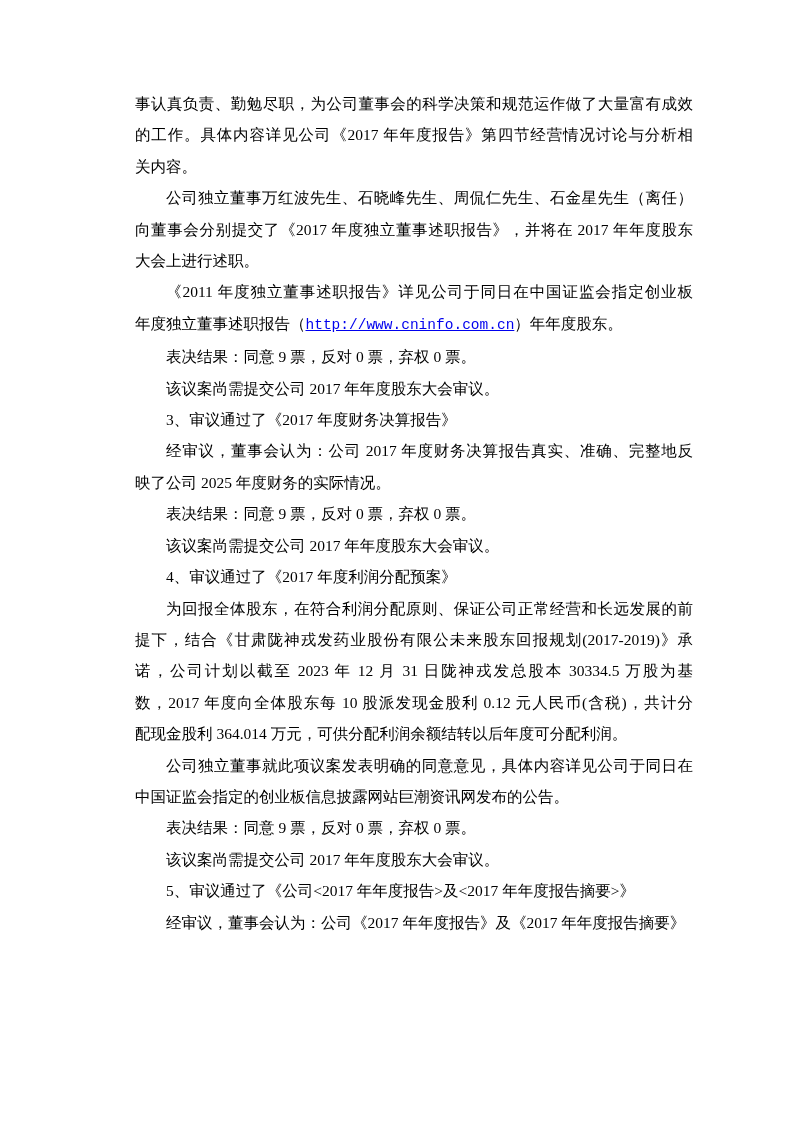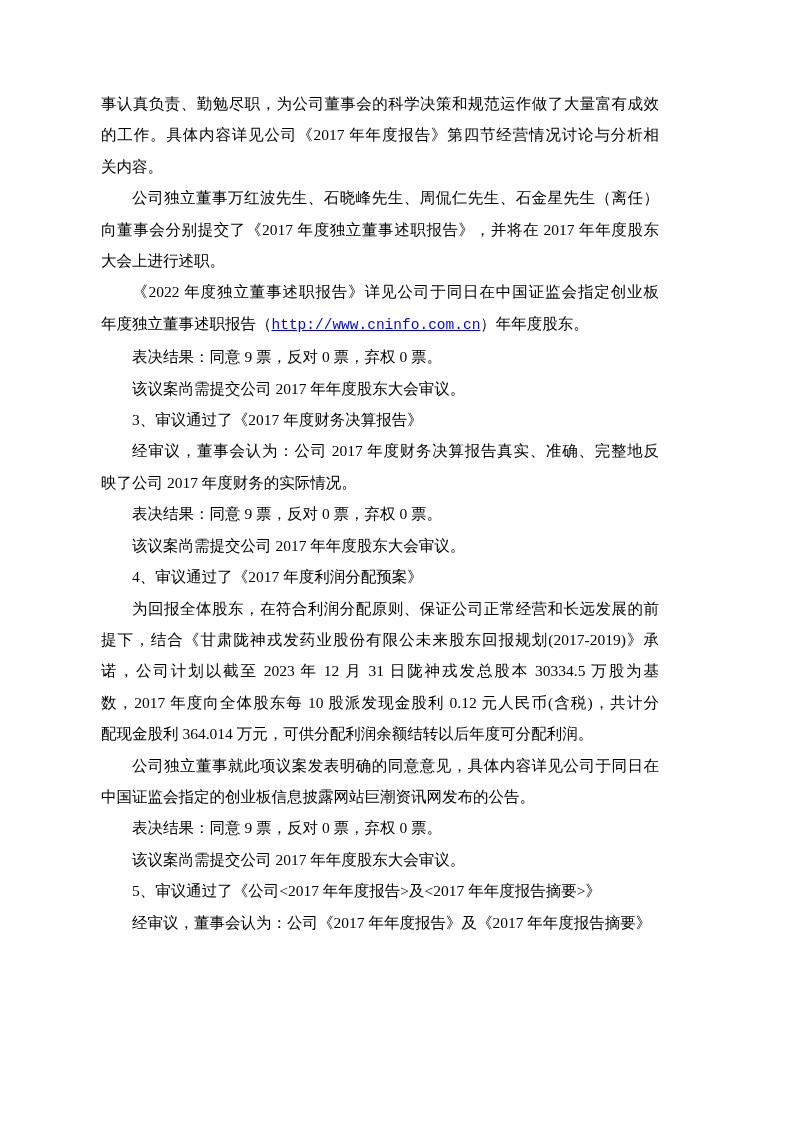--- a/index.html
+++ b/index.html
@@ -10,21 +10,21 @@
   }
   .page {
     position: relative;
     width: 793px; height: 1122px;
     background: #ffffff;
     overflow: hidden;
     color: #000000;
   }
   .doc {
     position: absolute;
-    left: 101px;
+    left: 135px;
     top: 88px;
     width: 558px;
     font-size: 15.5px;
     line-height: 31.4px;
     color: #000000;
   }
   .block { margin: 0; }
   .block.heading { font-weight: normal; }
   .line {
     text-align: justify;
@@ -50,35 +50,35 @@
         <div class="line just"><span>事认真负责、勤勉尽职，为公司董事会的科学决策和规范运作做了大量富有成效</span></div>
         <div class="line just"><span>的工作。具体内容详见公司《2017 年年度报告》第四节经营情况讨论与分析相</span></div>
         <div class="line"><span>关内容。</span></div>
       </div>
       <div class="block paragraph">
         <div class="line indent just"><span>公司独立董事万红波先生、石晓峰先生、周侃仁先生、石金星先生（离任）</span></div>
         <div class="line just"><span>向董事会分别提交了《2017 年度独立董事述职报告》，并将在 2017 年年度股东</span></div>
         <div class="line"><span>大会上进行述职。</span></div>
       </div>
       <div class="block paragraph">
-        <div class="line indent just"><span>《2022 年度独立董事述职报告》详见公司于同日在中国证监会指定创业板</span></div>
+        <div class="line indent just"><span>《2011 年度独立董事述职报告》详见公司于同日在中国证监会指定创业板</span></div>
         <div class="line"><span>年度独立董事述职报告（</span><a class="doclink">http://www.cninfo.com.cn</a><span>）年年度股东。</span></div>
       </div>
       <div class="block paragraph">
         <div class="line indent"><span>表决结果：同意 9 票，反对 0 票，弃权 0 票。</span></div>
       </div>
       <div class="block paragraph">
         <div class="line indent"><span>该议案尚需提交公司 2017 年年度股东大会审议。</span></div>
       </div>
       <div class="block heading">
         <div class="line indent"><span>3、审议通过了《2017 年度财务决算报告》</span></div>
       </div>
       <div class="block paragraph">
         <div class="line indent just"><span>经审议，董事会认为：公司 2017 年度财务决算报告真实、准确、完整地反</span></div>
-        <div class="line"><span>映了公司 2017 年度财务的实际情况。</span></div>
+        <div class="line"><span>映了公司 2025 年度财务的实际情况。</span></div>
       </div>
       <div class="block paragraph">
         <div class="line indent"><span>表决结果：同意 9 票，反对 0 票，弃权 0 票。</span></div>
       </div>
       <div class="block paragraph">
         <div class="line indent"><span>该议案尚需提交公司 2017 年年度股东大会审议。</span></div>
       </div>
       <div class="block heading">
         <div class="line indent"><span>4、审议通过了《2017 年度利润分配预案》</span></div>
       </div>

